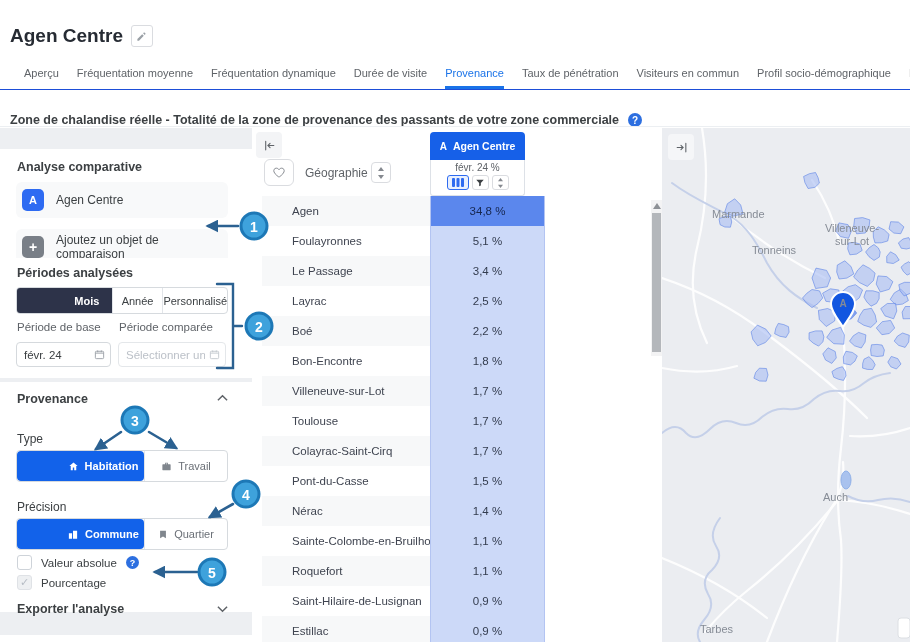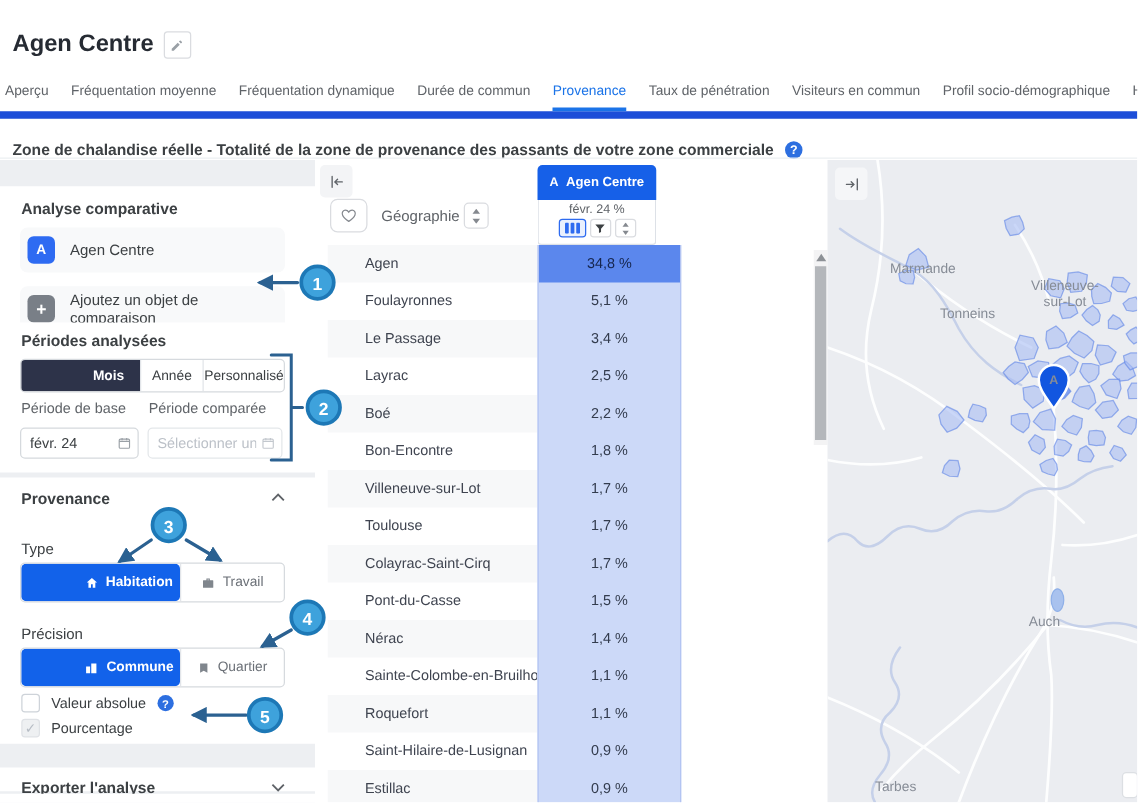--- a/index.html
+++ b/index.html
@@ -5,21 +5,21 @@
   html,body{margin:0;padding:0;background:#fff;}
   #app{position:relative;width:910px;height:642px;background:#fff;overflow:hidden;
        font-family:"Liberation Sans","DejaVu Sans",sans-serif;color:#3c4043;}
   
   .breadcrumb{position:absolute;left:10px;top:7px;font-size:11.5px;color:#8a9097;display:flex;gap:6px;align-items:center;}
   .crumb-sep{color:#9aa0a6;font-size:11px;}
   .title-row{position:absolute;left:10px;top:25px;display:flex;align-items:center;gap:8px;}
   .page-title{font-size:19px;font-weight:600;color:#262b33;}
   .edit-btn{width:20px;height:20px;border:1px solid #dadce0;border-radius:3px;background:#fff;display:flex;align-items:center;justify-content:center;}
   
-  .tabs{position:absolute;left:0;top:61px;right:0;height:28px;border-bottom:6px solid #1d4ed8;display:flex;padding-left:4px;}
+  .tabs{position:absolute;left:0;top:61px;right:0;height:28px;border-bottom:1px solid #1d4ed8;display:flex;padding-left:24px;}
   .tab{font-size:11px;color:#5f6368;margin-right:18px;line-height:25px;height:25px;border-bottom:3px solid transparent;white-space:nowrap;cursor:pointer;}
   .tab.active{color:#1a73e8;border-bottom-color:#1a73e8;}
   .subtitle-row{position:absolute;left:10px;top:113px;display:flex;align-items:center;gap:9px;}
   .subtitle{font-size:12.5px;font-weight:600;color:#3c4043;}
   .help-dot{width:14px;height:14px;border-radius:50%;background:#2d6fe0;color:#fff;font-size:10px;font-weight:700;
             display:inline-flex;align-items:center;justify-content:center;}
   .hr-full{position:absolute;left:0;right:0;top:126px;border-bottom:1px solid #eceff2;}
   
   .sidebar{position:absolute;left:0;top:128px;width:252px;height:514px;background:#edeff2;}
   .card{position:absolute;left:0;width:252px;background:#fff;}
@@ -100,21 +100,21 @@
       <svg width="11" height="11" viewBox="0 0 24 24">
           <path d="M3 17.5V21h3.5L17 10.5l-3.5-3.5L3 17.5zM20.7 6.8c.4-.4.4-1 0-1.4l-2.1-2.1c-.4-.4-1-.4-1.4 0l-1.7 1.7 3.5 3.5 1.7-1.7z" fill="#9aa0a6"></path>
         </svg>
     </span>
   </div>
 
   <div class="tabs" id="tabbar">
       <div class="tab">Aperçu</div>
       <div class="tab">Fréquentation moyenne</div>
       <div class="tab">Fréquentation dynamique</div>
-      <div class="tab">Durée de commun</div>
+      <div class="tab">Durée de visite</div>
       <div class="tab active">Provenance</div>
       <div class="tab">Taux de pénétration</div>
       <div class="tab">Visiteurs en commun</div>
       <div class="tab">Profil socio-démographique</div>
       <div class="tab">Heatmap</div>
     </div>
 
   <div class="subtitle-row">
     <span class="subtitle">Zone de chalandise réelle - Totalité de la zone de provenance des passants de votre zone commerciale</span>
     <span class="help-dot">?</span>
@@ -203,21 +203,21 @@
         <span class="cb"></span>
         <span class="cb-label">Valeur absolue</span>
         <span class="help-dot" style="width:13px;height:13px;font-size:9px;">?</span>
       </div>
       <div class="cb-row" style="top:193px;">
         <span class="cb checked">✓</span>
         <span class="cb-label">Pourcentage</span>
       </div>
     </div>
 
-    <div class="card" style="top:486px;height:19px;">
+    <div class="card" style="top:465px;height:19px;">
       <div class="card-title" style="top:9px;">Exporter l'analyse</div>
       <svg class="chev" style="top:12px;" width="11" height="8" viewBox="0 0 12 8">
           <path d="M1 1.5L6 6.5L11 1.5" stroke="#5f6368" stroke-width="1.6" fill="none"></path>
         </svg>
     </div>
     <div class="card" style="top:507px;height:7px;"></div>
   </div>
 
   <div class="collapse-btn">
     <svg width="13" height="13" viewBox="0 0 24 24">

